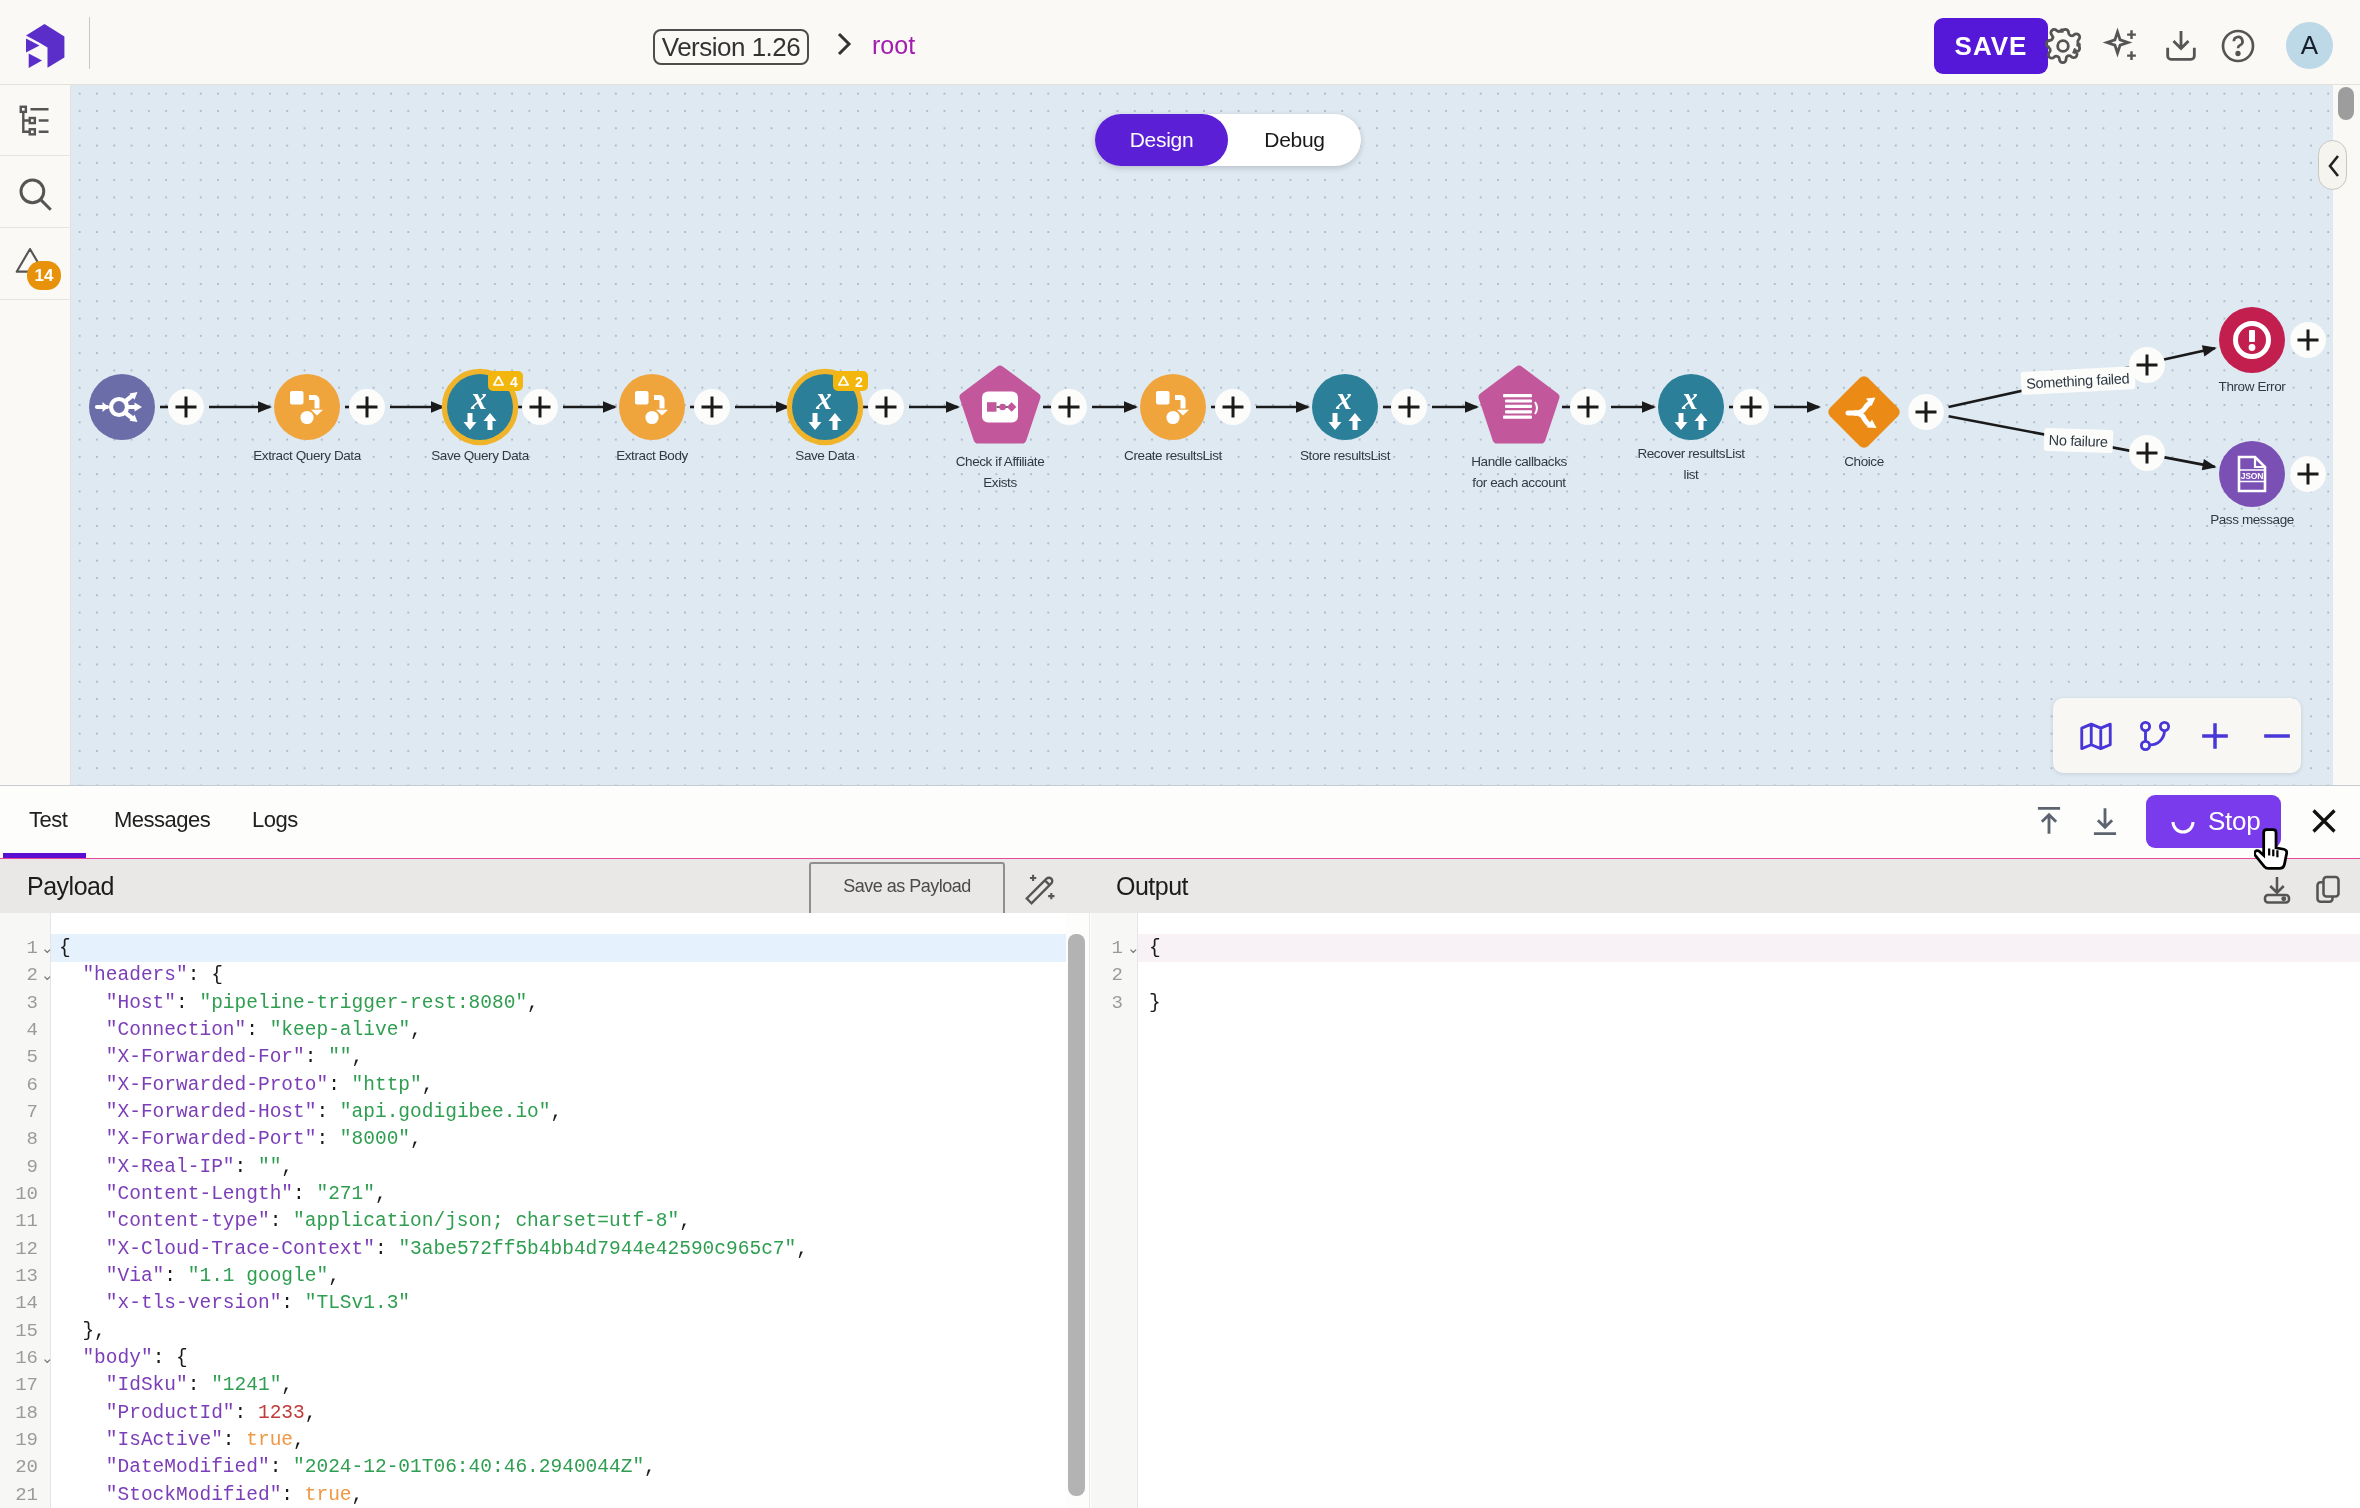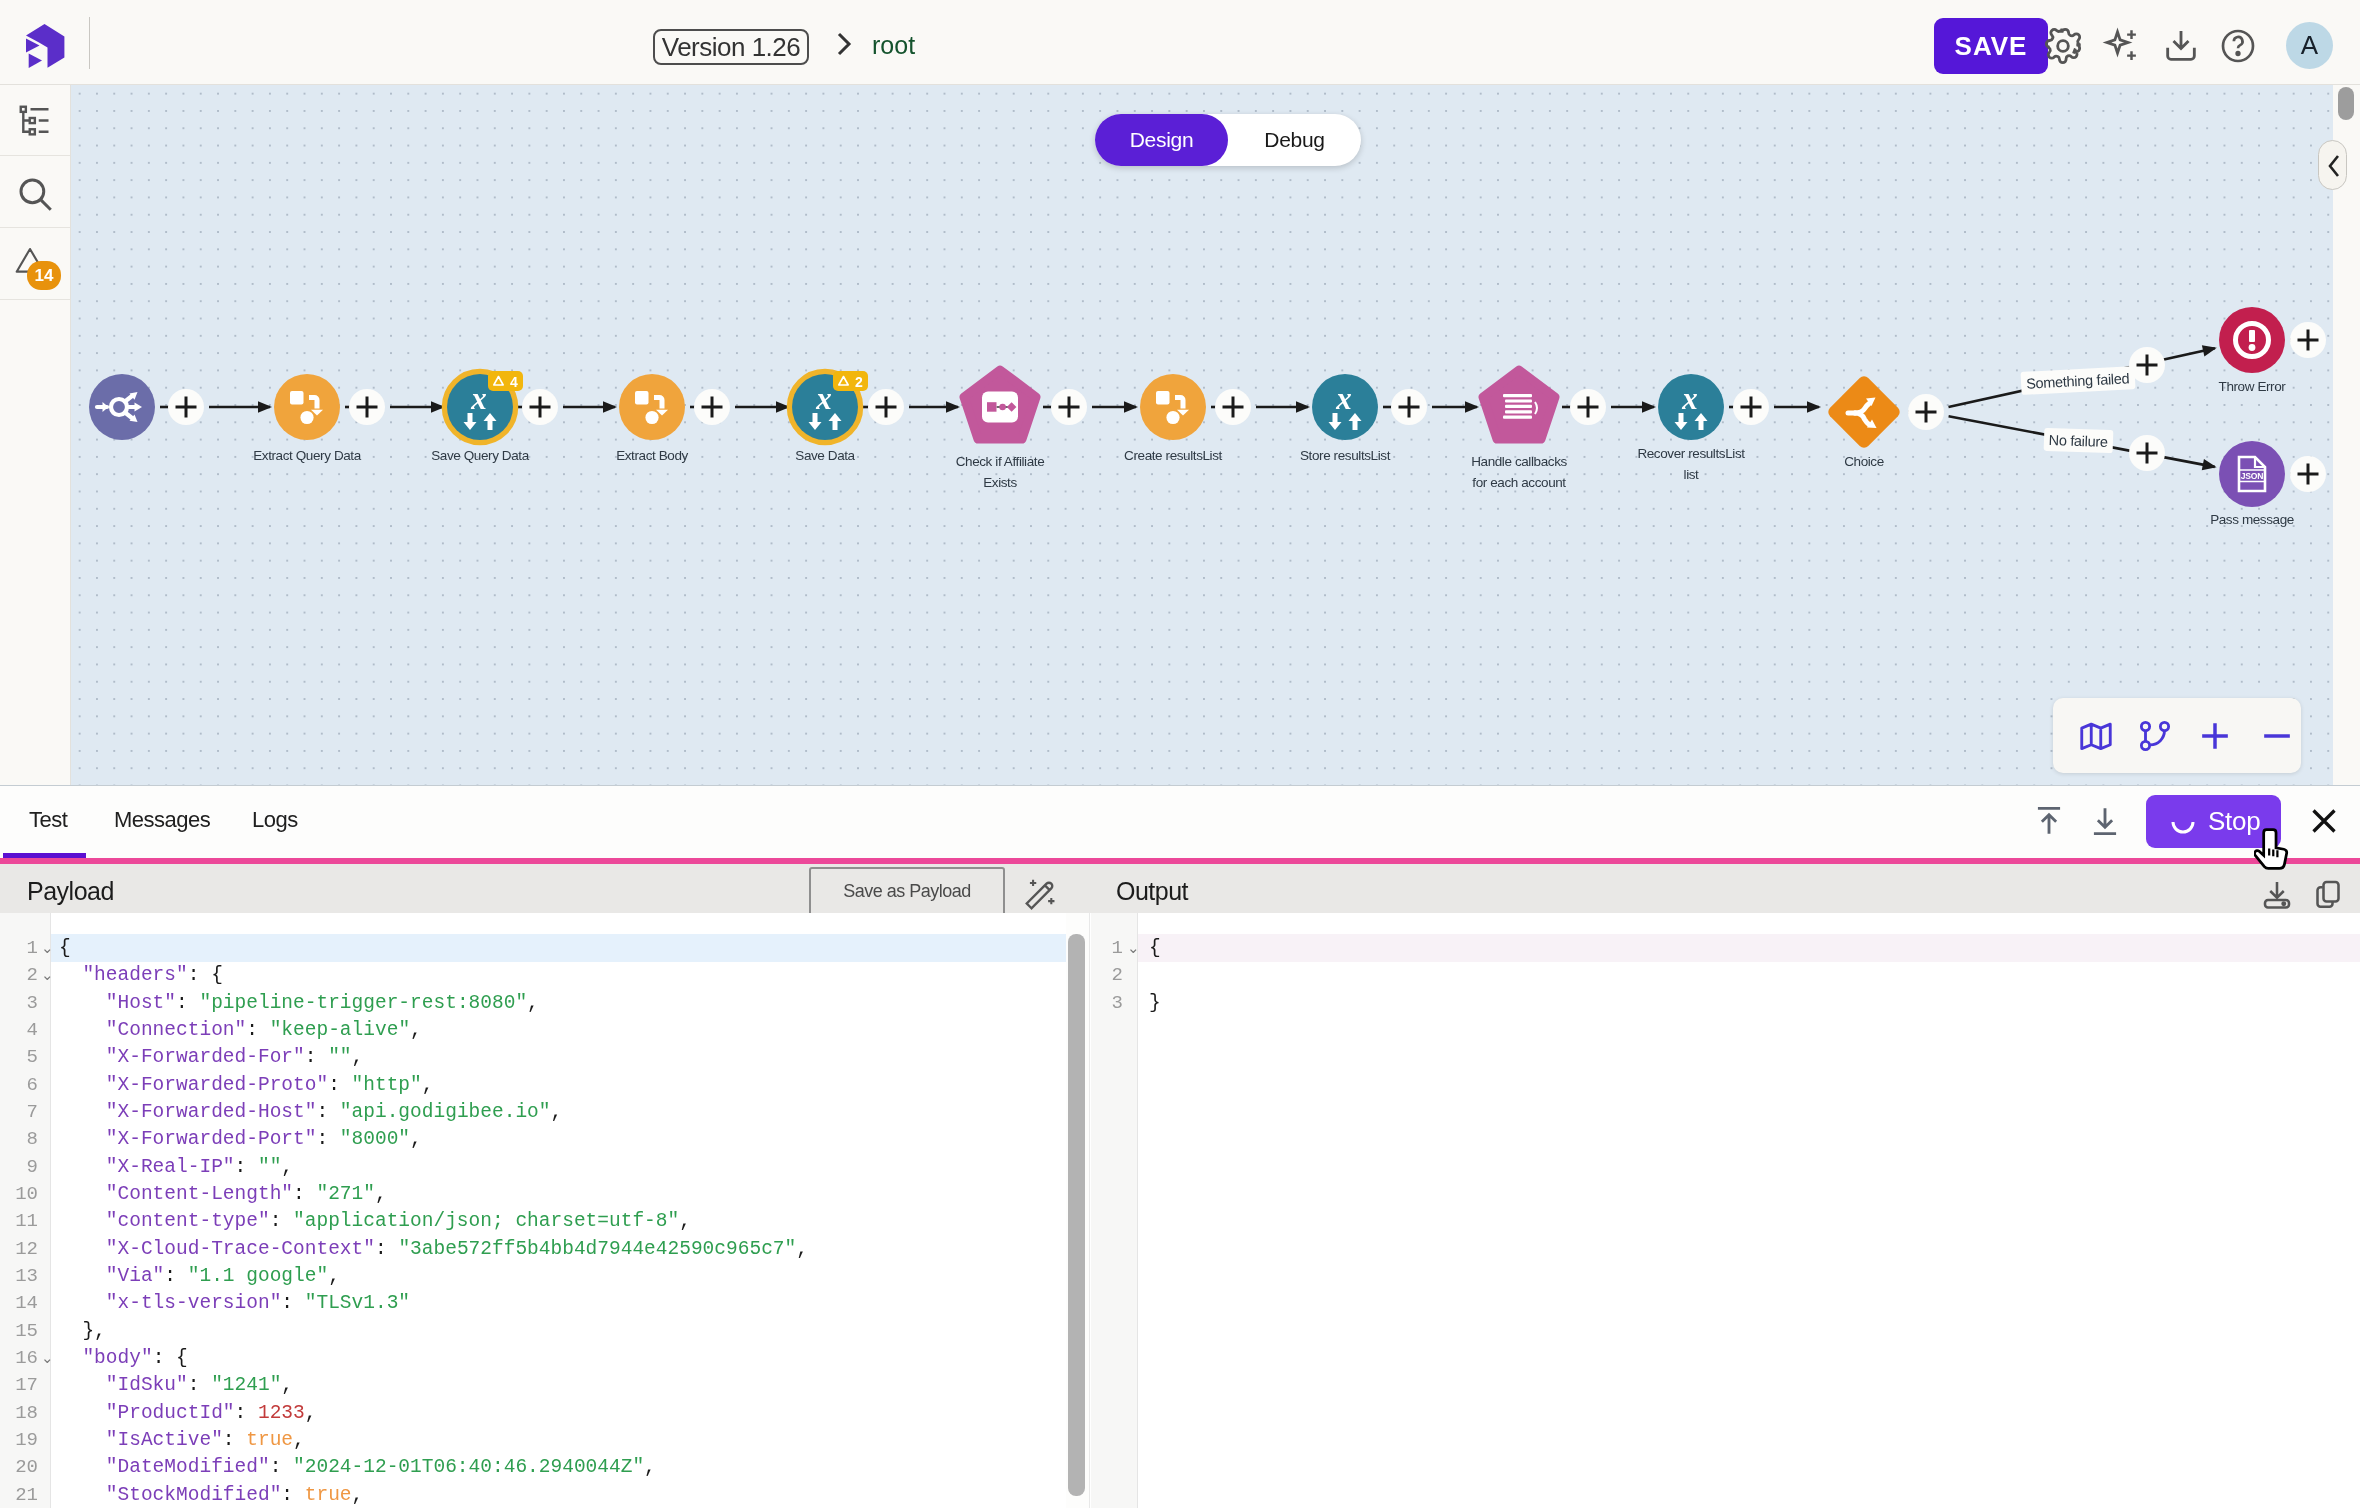--- a/index.html
+++ b/index.html
@@ -5,21 +5,21 @@
 * { margin:0; padding:0; box-sizing:border-box; }
 html,body { width:2360px; height:1508px; overflow:hidden; font-family:"Liberation Sans", sans-serif; background:#fff; }
 #page { position:relative; width:2360px; height:1508px; }
 .abs { position:absolute; }
 
 
 #header { position:absolute; left:0; top:0; width:2360px; height:85px; background:#faf9f6; border-bottom:1px solid #e3e1dc; z-index:5;}
 #hdivider { position:absolute; left:89px; top:17px; width:1px; height:52px; background:#c9c7c2; }
 #title { position:absolute; left:140px; top:28px; font-size:26px; letter-spacing:-0.7px; color:#4b2aad; }
 #verchip { position:absolute; left:653px; top:29px; width:156px; height:36px; border:2px solid #4d4d4d; border-radius:8px; color:#333; font-size:26px; letter-spacing:-0.5px; text-align:center; line-height:32px; }
-#rootcrumb { position:absolute; left:872px; top:31px; font-size:25px; color:#14532d; }
+#rootcrumb { position:absolute; left:872px; top:31px; font-size:25px; color:#a21caf; }
 #savebtn { position:absolute; left:1934px; top:18px; width:114px; height:56px; background:#5517d8; border-radius:9px; color:#fff; font-size:26px; font-weight:bold; text-align:center; line-height:56px; letter-spacing:1px;}
 #avatar { position:absolute; left:2286px; top:22px; width:47px; height:47px; background:#bdd8e6; border-radius:50%; color:#17202a; font-size:26px; text-align:center; line-height:47px; }
 
 
 #sidebar { position:absolute; left:0; top:85px; width:71px; height:700px; background:#faf9f6; border-right:1px solid #e3e1dc; z-index:4;}
 .sbcell { position:absolute; left:0; width:70px; height:71px; border-bottom:1px solid #e6e4df; }
 
 
 #canvas { position:absolute; left:71px; top:85px; width:2262px; height:700px;
   background-color:#dfe9f2;
@@ -35,21 +35,21 @@
 #debugseg { position:absolute; left:133px; top:0; width:133px; height:52px; color:#1a1a1a; font-size:21px; letter-spacing:-0.3px; font-weight:500; text-align:center; line-height:52px; }
 
 
 #zoomctl { position:absolute; left:2053px; top:698px; width:248px; height:75px; background:#f8f7f4; border-radius:10px; box-shadow:0 1px 4px rgba(0,0,0,0.12); }
 
 
 #bottom { position:absolute; left:0; top:785px; width:2360px; height:723px; background:#fdfdfc; border-top:1px solid #c4ccd2; }
 .tab { position:absolute; top:21px; font-size:22px; letter-spacing:-0.5px; color:#202020; }
 #tabline { position:absolute; left:3px; top:67px; width:83px; height:5px; background:#5b10d1;}
 #stopbtn { position:absolute; left:2146px; top:9px; width:135px; height:53px; background:#7a3bec; border-radius:9px; color:#fff; font-size:27px; }
-#payrow { position:absolute; left:0; top:72px; width:2360px; height:55px; background:#e9e8e6; border-top:6px solid #ec4899; }
+#payrow { position:absolute; left:0; top:72px; width:2360px; height:55px; background:#e9e8e6; border-top:1px solid #ec4899; }
 #saveaspayload { position:absolute; left:809px; top:3px; width:196px; height:62px; border:2px solid #8f8f8f; border-radius:3px; font-size:18px; letter-spacing:-0.5px; color:#4a4a4a; text-align:center; line-height:44px; background:#e9e8e6; white-space:nowrap;}
 #payload_lbl { position:absolute; left:27px; top:13px; font-size:25px; letter-spacing:-0.5px; color:#1c1c1c; }
 #output_lbl { position:absolute; left:1116px; top:13px; font-size:25px; letter-spacing:-0.5px; color:#1c1c1c; }
 
 
 #edl { position:absolute; left:0; top:127px; width:1066px; height:596px; background:#fff; }
 #edl_gut { position:absolute; left:0; top:0; width:51px; height:596px; background:#f7f7f6; border-right:1px solid #e5e5e5; }
 #edr { position:absolute; left:1089px; top:127px; width:1271px; height:596px; background:#fff; border-left:1px solid #e8e8e8;}
 #edr_gut { position:absolute; left:1px; top:0; width:47px; height:596px; background:#f7f7f6; border-right:1px solid #e5e5e5; }
 pre.code { font-family:"Liberation Mono", monospace; font-size:19.5px; line-height:27.33px; color:#1a1a1a; }

